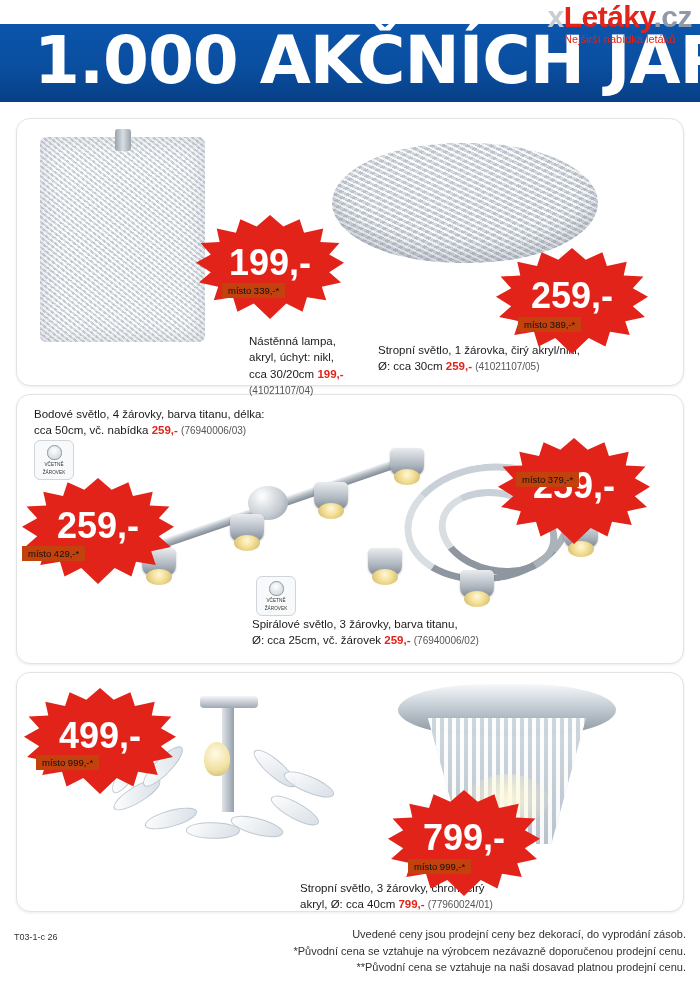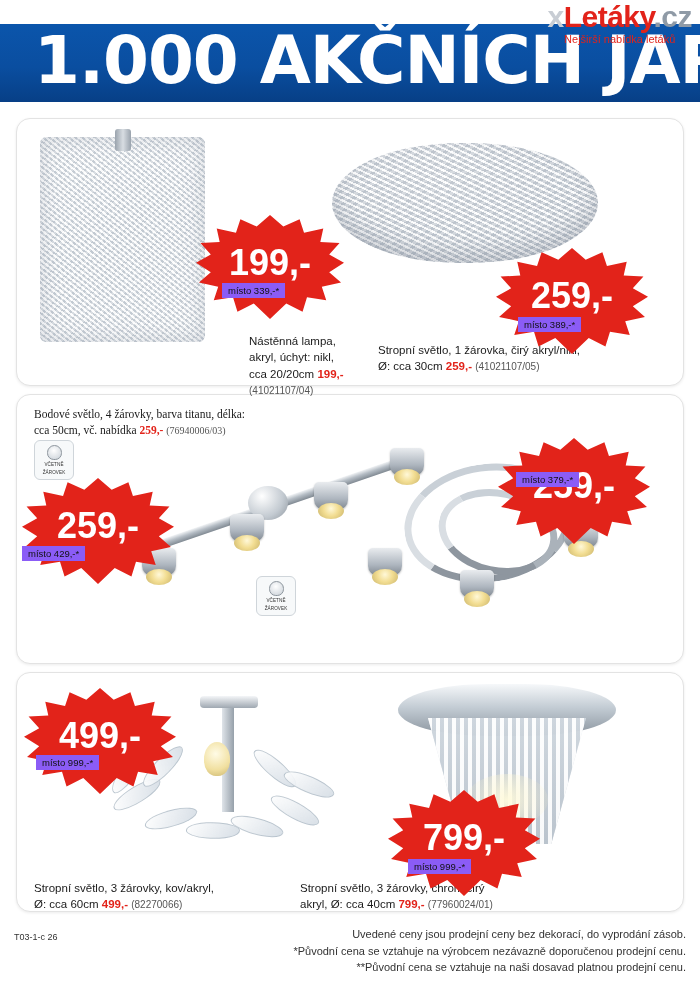--- a/index.html
+++ b/index.html
@@ -249,21 +249,21 @@
     );
   }
   .burst .price {
     font-weight: bold;
     color: #ffffff;
     line-height: 1;
     display: block;
   }
   .old-tag {
     position: absolute;
-    background: #8b5cf6;
+    background: #c2410c;
     color: #111;
     font-size: 9.5px;
     padding: 2px 6px;
     z-index: 31;
     white-space: nowrap;
     font-weight: normal;
   }
 
   #burst1 { left: 196px; top: 215px; width: 148px; height: 104px; }
   #burst1 .price { font-size: 36px; padding-top: 30px; }
@@ -295,21 +295,21 @@
     font-size: 11.5px;
     color: #1a1a1a;
     line-height: 1.42;
     z-index: 25;
   }
   .caption .p { color: #e2231a; font-weight: bold; }
   .caption .code { color: #555; font-size: 10px; }
 
   #cap1 { left: 249px; top: 318px; width: 118px; margin-top: 15px; }
   #cap2 { left: 378px; top: 342px; width: 290px; }
-  #cap3 { left: 34px; top: 406px; width: 320px; font-family: Liberation Serif, serif; }
+  #cap3 { left: 34px; top: 406px; width: 320px; }
   #cap4 { left: 252px; top: 616px; width: 330px; }
   #cap5 { left: 34px; top: 880px; width: 250px; }
   #cap6 { left: 300px; top: 880px; width: 300px; }
 
   
   .badge {
     position: absolute;
     width: 40px; height: 40px;
     border: 1px solid #cfd5da;
     border-radius: 6px;
@@ -450,46 +450,46 @@
   <div class="old-tag" id="oldtag5">místo 999,-*</div>
 
   <div class="burst" id="burst6">
     <span class="price">799,-</span>
   </div>
   <div class="old-tag" id="oldtag6">místo 999,-*</div>
 
   <div class="caption" id="cap1">
     <span>Nástěnná lampa,</span><br>
     <span>akryl, úchyt: nikl,</span><br>
-    <span>cca 20/20cm</span>
+    <span>cca 30/20cm</span>
     <span class="p">199,-</span><br>
     <span class="code">(41021107/04)</span>
   </div>
 
   <div class="caption" id="cap2">
     <span>Stropní světlo, 1 žárovka, čirý akryl/nikl,</span><br>
     <span>Ø: cca 30cm</span>
     <span class="p">259,-</span>
     <span class="code">(41021107/05)</span>
   </div>
 
   <div class="caption" id="cap3">
     <span>Bodové světlo, 4 žárovky, barva titanu, délka:</span><br>
     <span>cca 50cm, vč. nabídka</span>
     <span class="p">259,-</span>
     <span class="code">(76940006/03)</span>
   </div>
 
-
-  <div class="caption" id="cap5">
-    <span>Stropní světlo, 3 žárovky, kov/akryl,</span><br>
-    <span>Ø: cca 60cm</span>
-    <span class="p">499,-</span>
-    <span class="code">(82270066)</span>
-  </div>
+  <div class="caption" id="cap4">
+    <span>Spirálové světlo, 3 žárovky, barva titanu,</span><br>
+    <span>Ø: cca 25cm, vč. žárovek</span>
+    <span class="p">259,-</span>
+    <span class="code">(76940006/02)</span>
+  </div>
+
 
   <div class="caption" id="cap6">
     <span>Stropní světlo, 3 žárovky, chrom/čirý</span><br>
     <span>akryl, Ø: cca 40cm</span>
     <span class="p">799,-</span>
     <span class="code">(77960024/01)</span>
   </div>
 
   <div class="foot-code">T03-1-c 26</div>
   <div class="foot-note">

